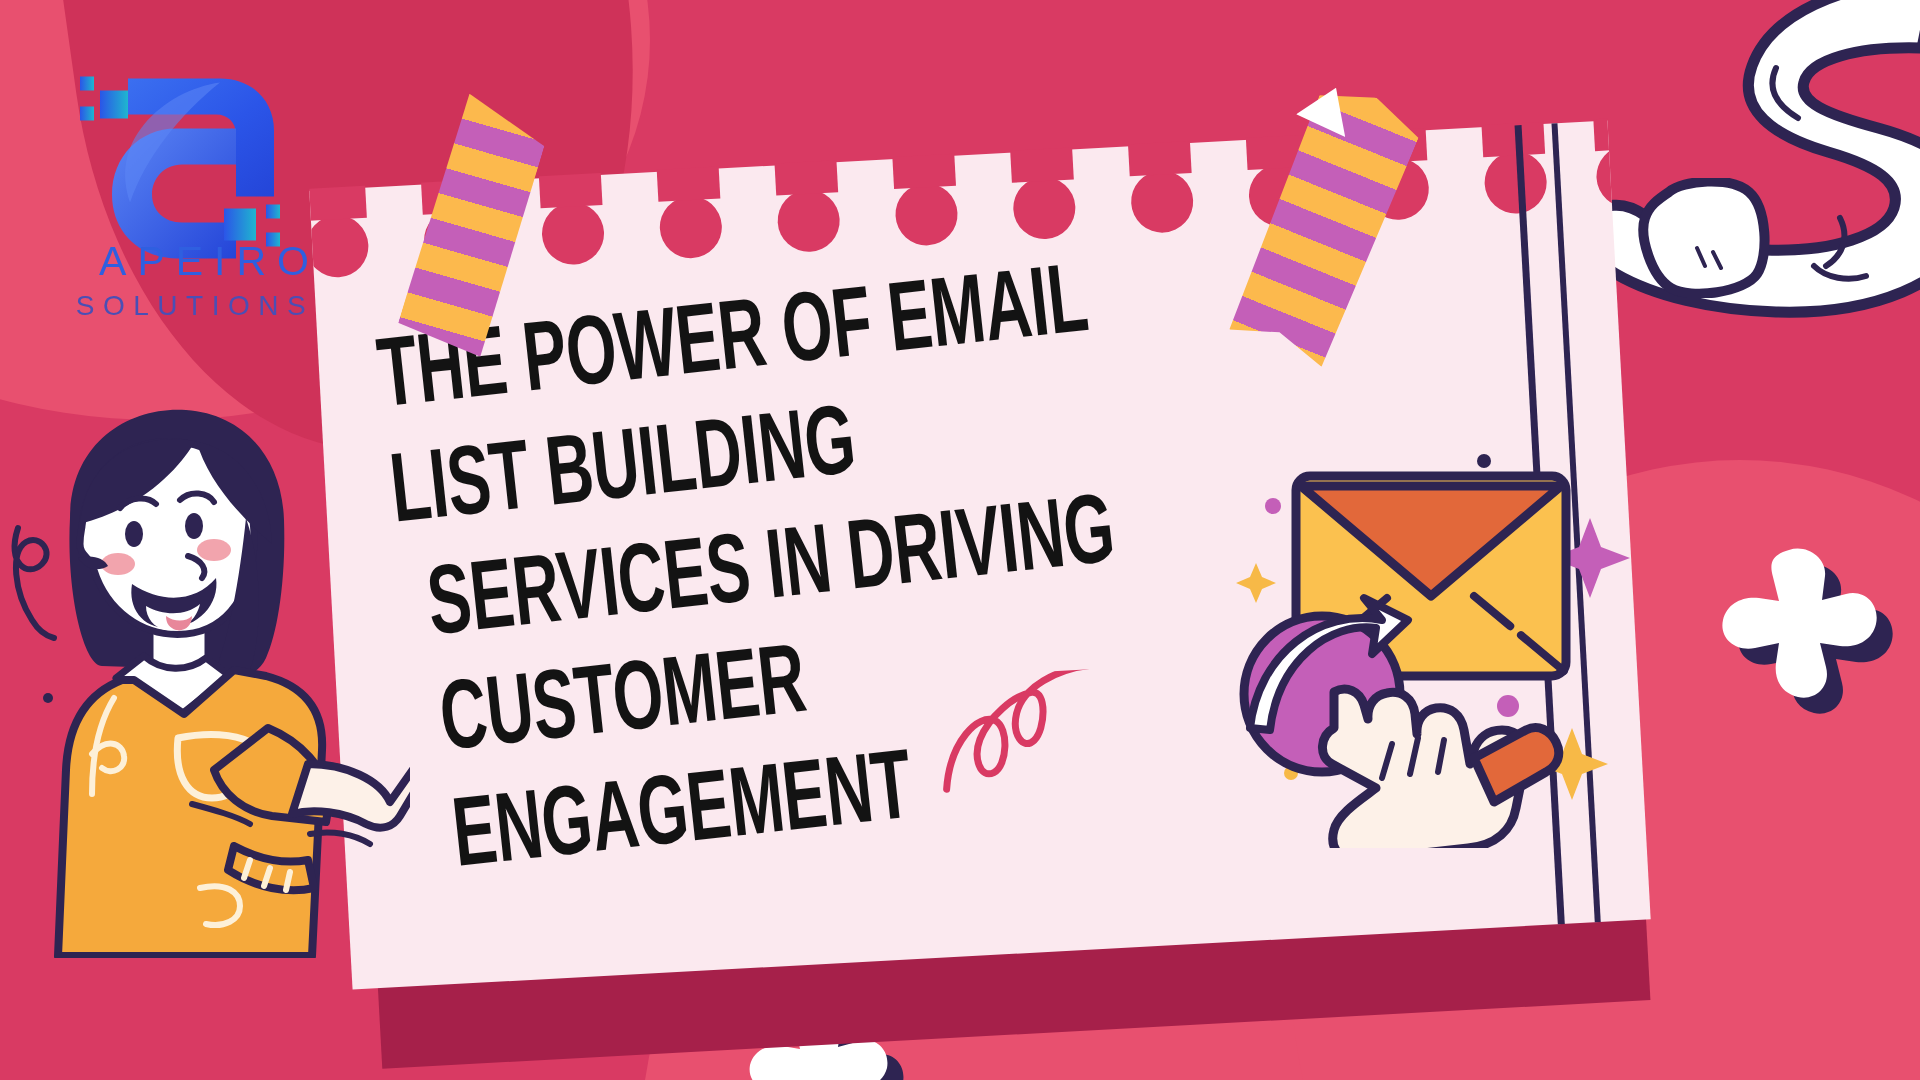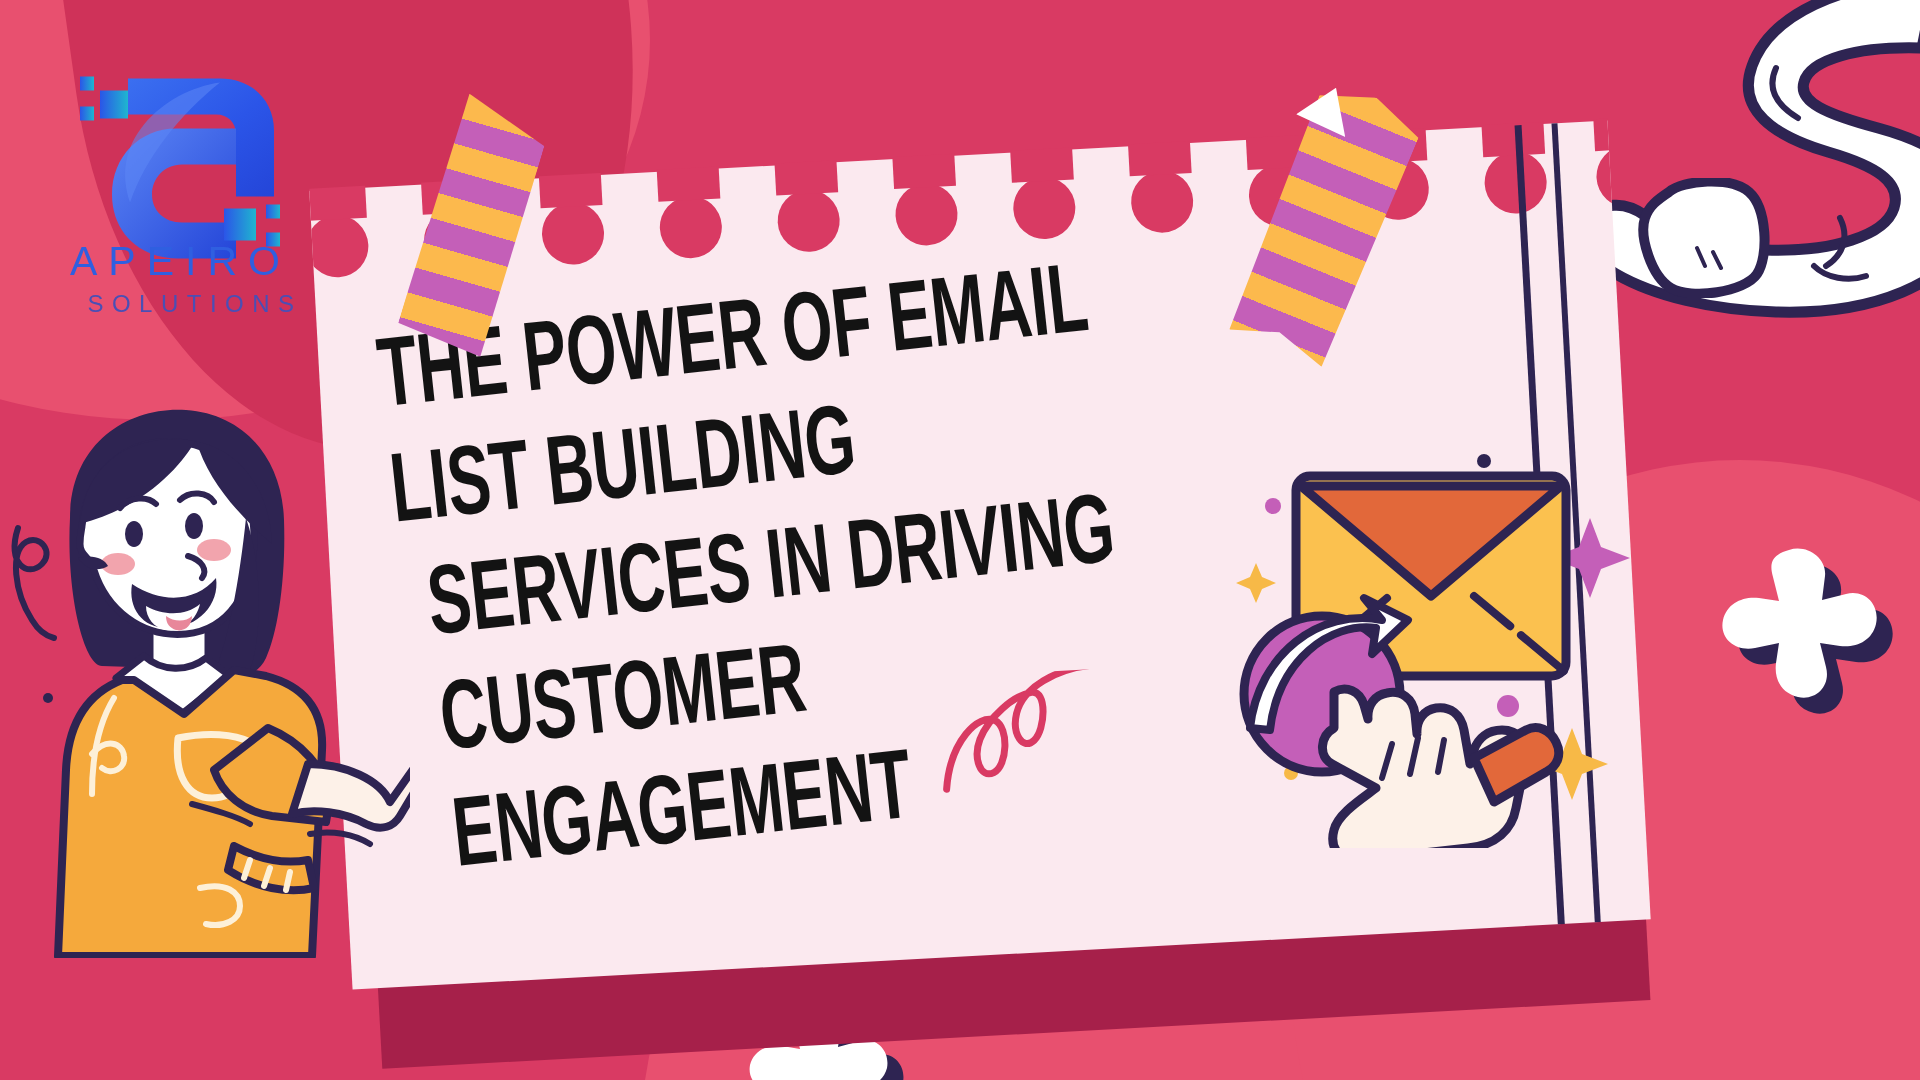--- a/index.html
+++ b/index.html
@@ -75,25 +75,25 @@
   .hl-line.indent{padding-left:30px;}
 
   
   .illus{position:absolute;left:1212px;top:428px;width:430px;height:420px;}
 
   
   .character{position:absolute;left:10px;top:398px;width:400px;height:560px;}
 
   
   .logo{position:absolute;left:70px;top:40px;width:250px;height:265px;}
-  .logo-word{position:absolute;left:70px;top:238px;width:250px;text-align:left;
+  .logo-word{position:absolute;left:70px;top:238px;width:250px;text-align:right;
     font-size:41px;letter-spacing:11px;font-weight:400;color:#2f5fe0;
     font-family:"Liberation Sans", sans-serif;}
   .logo-sub{position:absolute;left:70px;top:290px;width:250px;text-align:center;
-    font-size:24px;letter-spacing:8.5px;font-weight:400;color:#4a4fb5;
+    font-size:28px;letter-spacing:8.5px;font-weight:400;color:#4a4fb5;
     font-family:"Liberation Sans", sans-serif;}
 </style>
 </head>
 <body>
 
 <div class="stage">
 
   <div class="bg-base"></div>
   <div class="blob blob-tl"></div>
   <div class="blob blob-br"></div>

